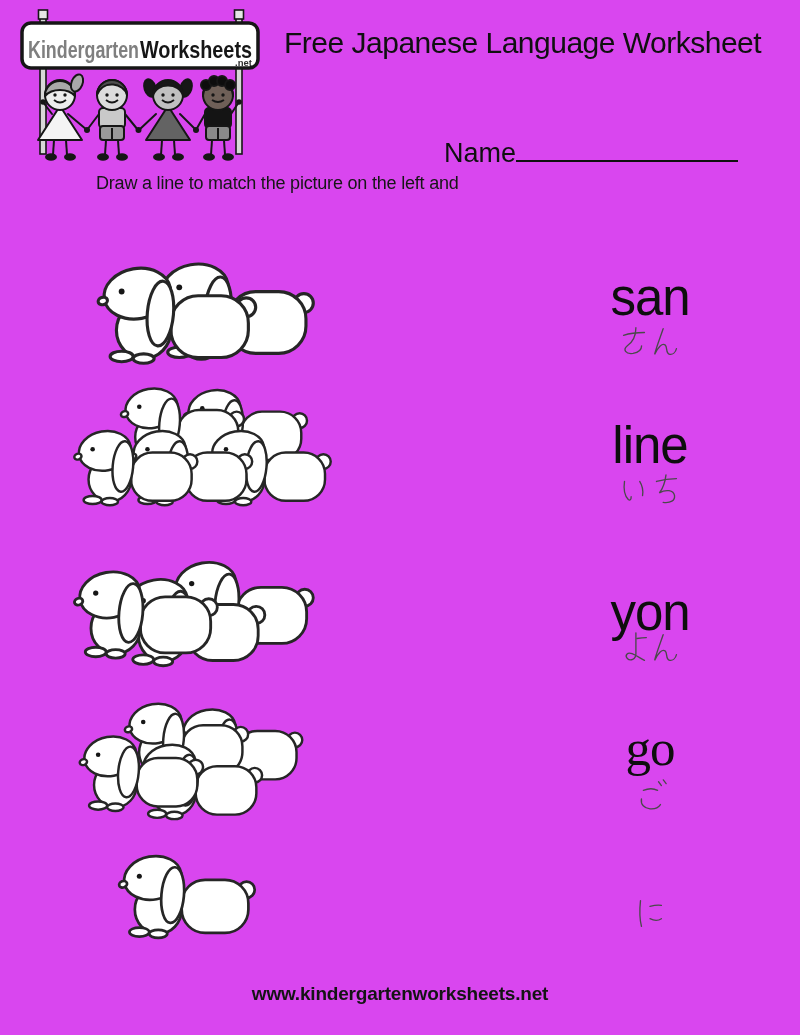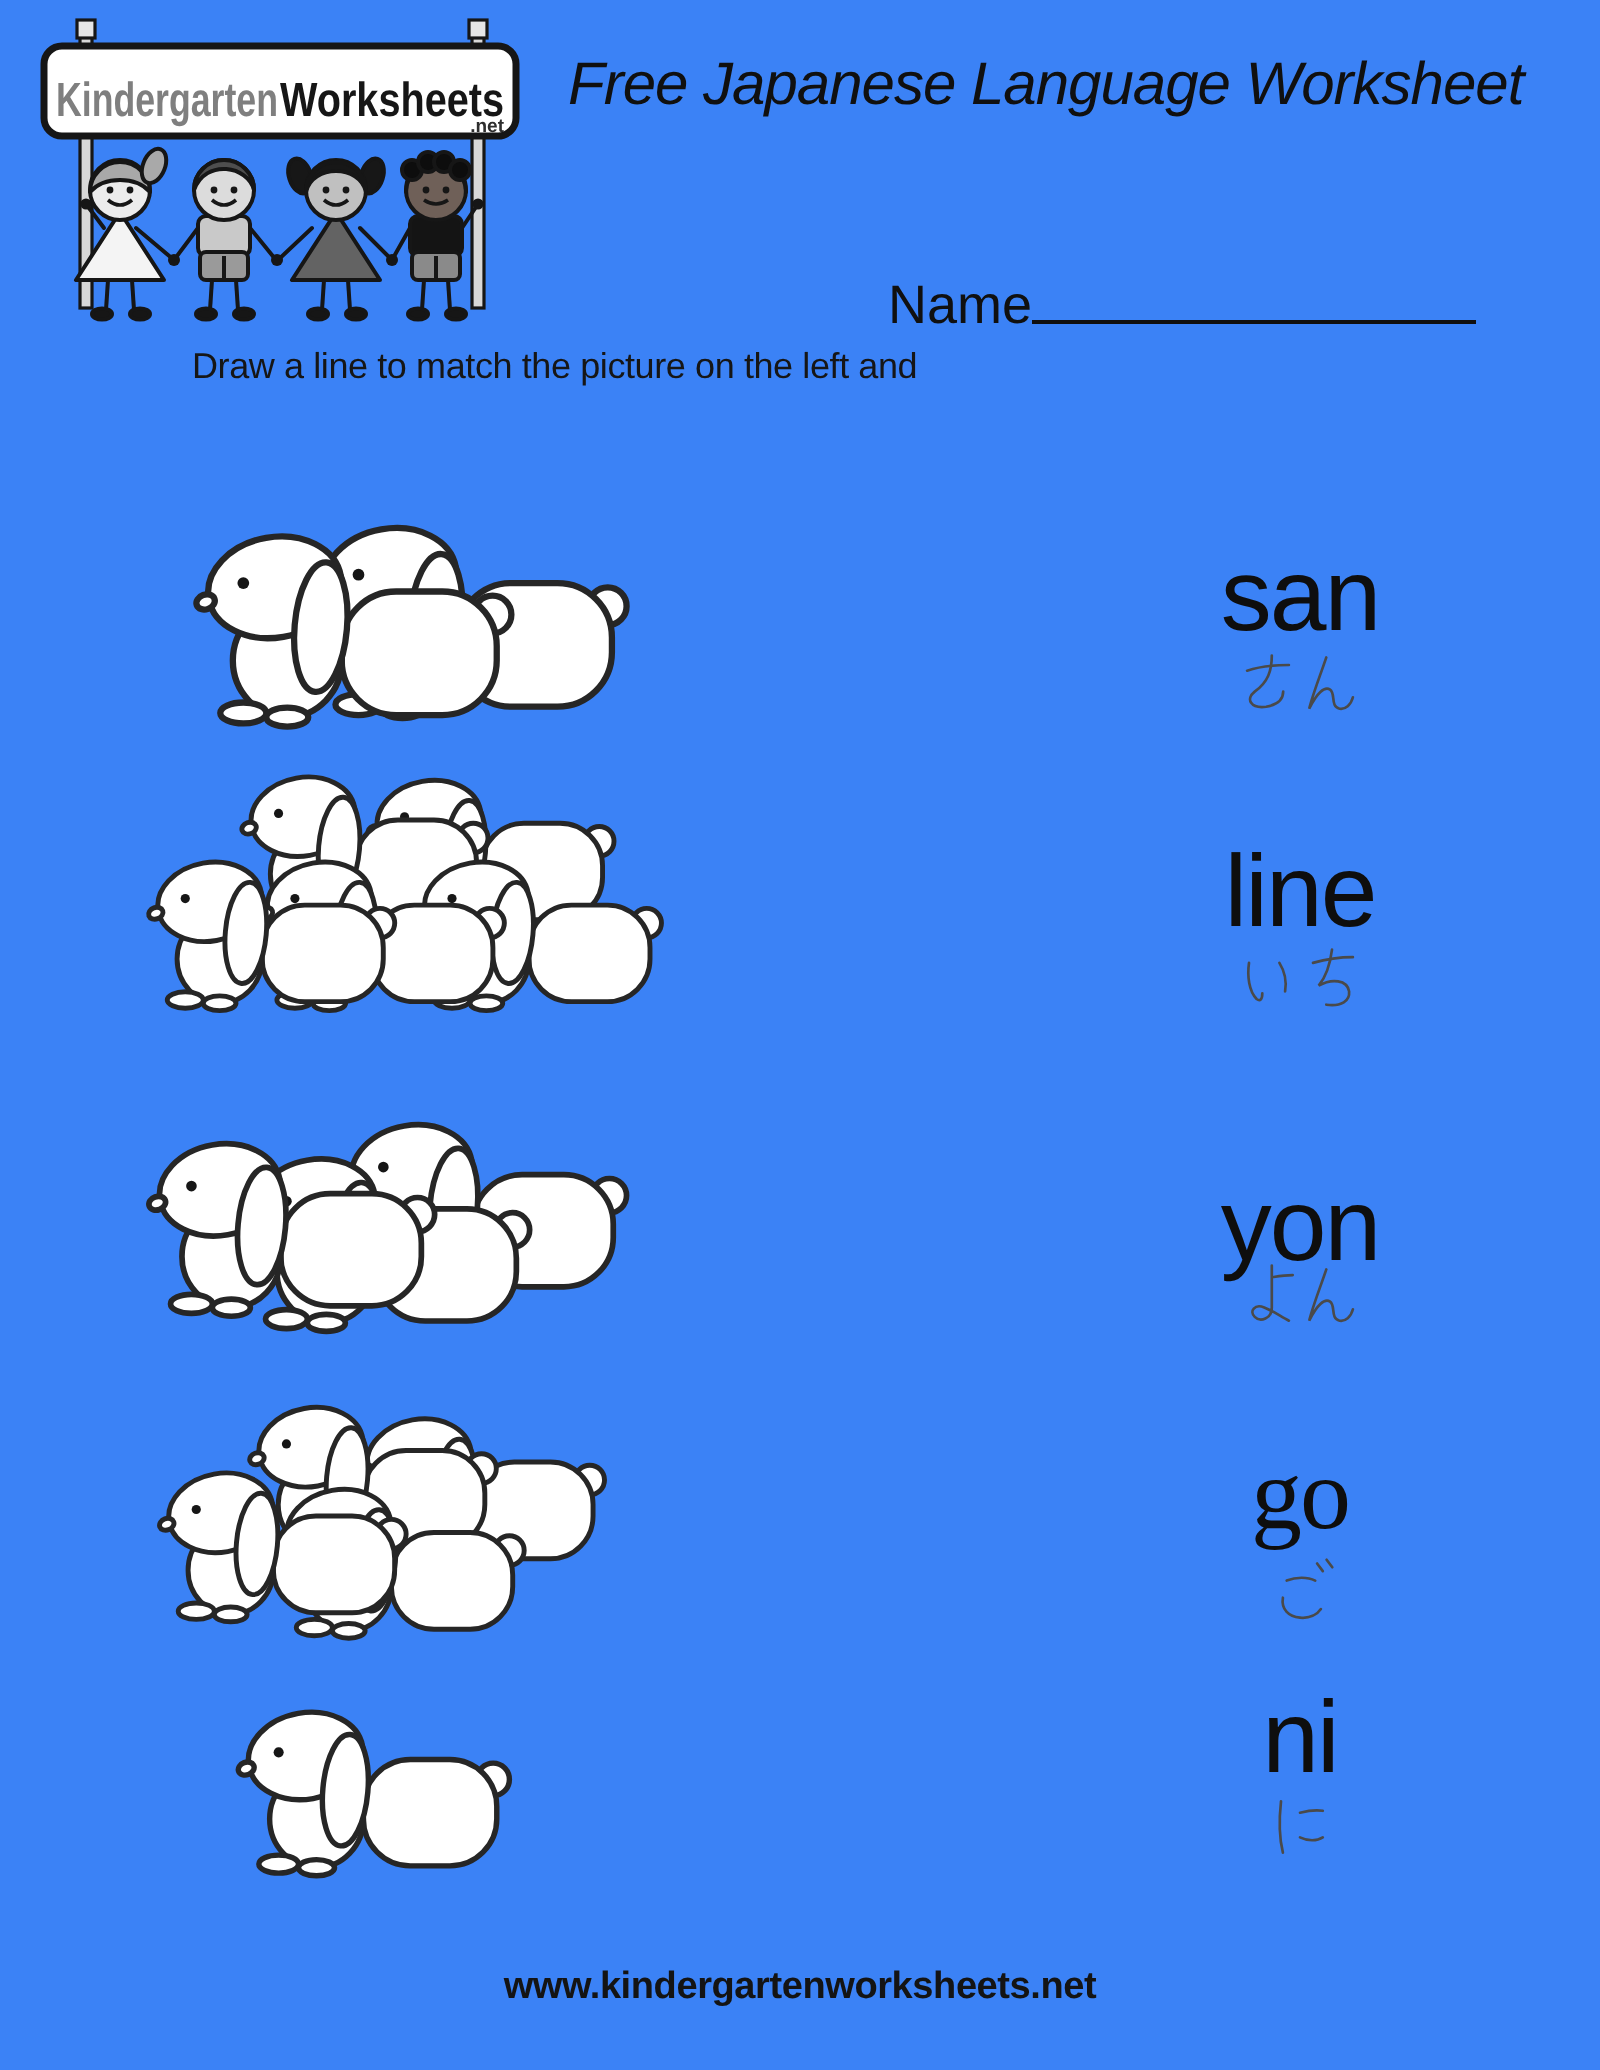--- a/index.html
+++ b/index.html
@@ -1,23 +1,23 @@
 <!DOCTYPE html>
 <html><head>
 <meta charset="utf-8">
 <style>
   html,body{margin:0;padding:0;background:#888;}
   .page{
     position:relative;width:800px;height:1035px;margin:0 auto;
-    background:#3b82f6;overflow:hidden;
+    background:#d946ef;overflow:hidden;
     font-family:"Liberation Sans", sans-serif;color:#111;
   }
   .abs{position:absolute;}
   
-  .title{left:284px;top:26px;font-size:30px;letter-spacing:-0.5px;color:#101010;font-style:italic;}
+  .title{left:284px;top:26px;font-size:30px;letter-spacing:-0.5px;color:#101010;}
   .nameline{left:444px;top:132px;font-size:27px;color:#101010;}
   .name-underline{display:inline-block;width:222px;border-bottom:2px solid #101010;height:1.02em;vertical-align:baseline;}
   .instructions{left:96px;top:164px;font-size:18px;line-height:38px;color:#161616;letter-spacing:-0.2px;}
   
   .romaji{width:220px;left:540px;text-align:center;font-size:51px;letter-spacing:-1px;color:#0e0e0e;line-height:1;}
   .kana{width:220px;left:540px;text-align:center;line-height:0;}
   .kana svg{display:inline-block;margin:0 -3px;}
   
   .pic svg{display:block;}
   .footer{left:0;top:983px;width:800px;text-align:center;font-size:19px;font-weight:bold;color:#141414;letter-spacing:-0.2px;}
@@ -231,19 +231,18 @@
   <div class="abs romaji" style="top:587px;">yon</div>
   <div class="abs kana" style="top:628px;"><svg width="38" height="40" viewBox="0 0 40 40">
         <use href="#k-yo" fill="none" stroke="#4a4a4a" stroke-width="1.4" stroke-linecap="round"></use>
       </svg><svg width="38" height="40" viewBox="0 0 40 40">
         <use href="#k-n" fill="none" stroke="#4a4a4a" stroke-width="1.4" stroke-linecap="round"></use>
       </svg></div>
   <div class="abs romaji" style="top:723px;font-family:Liberation Serif, serif;">go</div>
   <div class="abs kana" style="top:776px;"><svg width="38" height="40" viewBox="0 0 40 40">
         <use href="#k-go" fill="none" stroke="#4a4a4a" stroke-width="1.4" stroke-linecap="round"></use>
       </svg></div>
-  <div class="abs romaji" style="top:843px;">ni</div>
   <div class="abs kana" style="top:893px;"><svg width="38" height="40" viewBox="0 0 40 40">
         <use href="#k-ni" fill="none" stroke="#4a4a4a" stroke-width="1.4" stroke-linecap="round"></use>
       </svg></div>
 
   <div class="abs footer">www.kindergartenworksheets.net</div>
 </div>
 
 </body></html>

